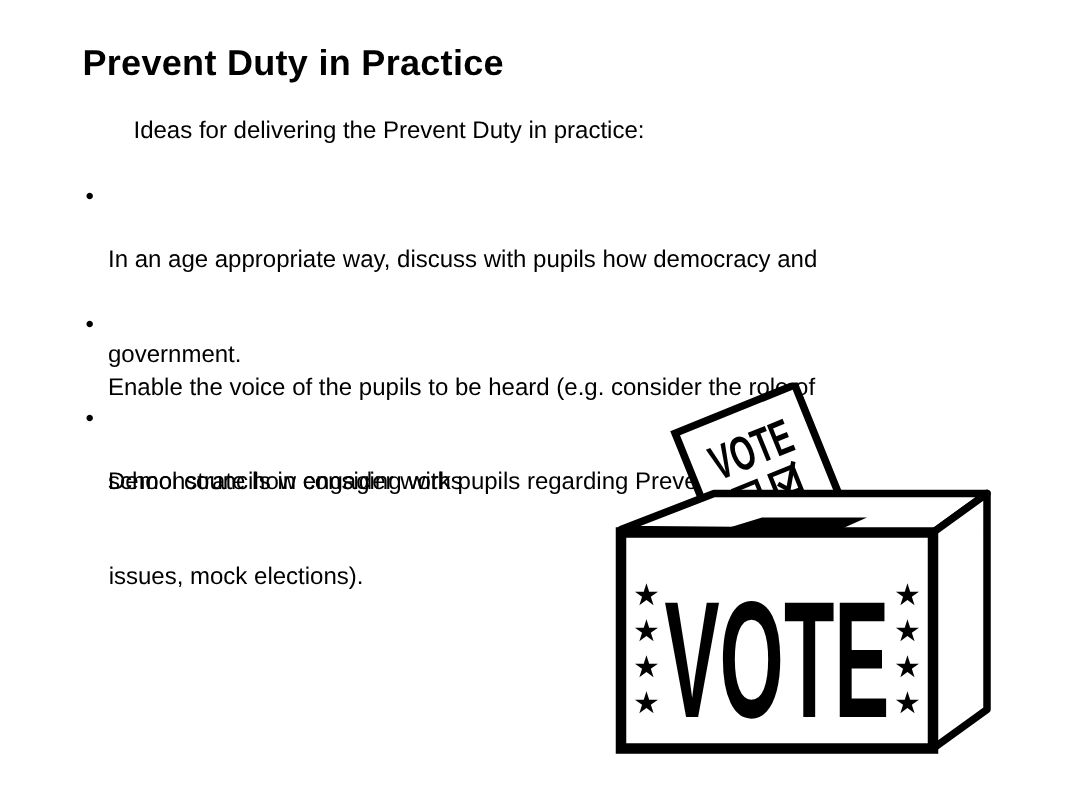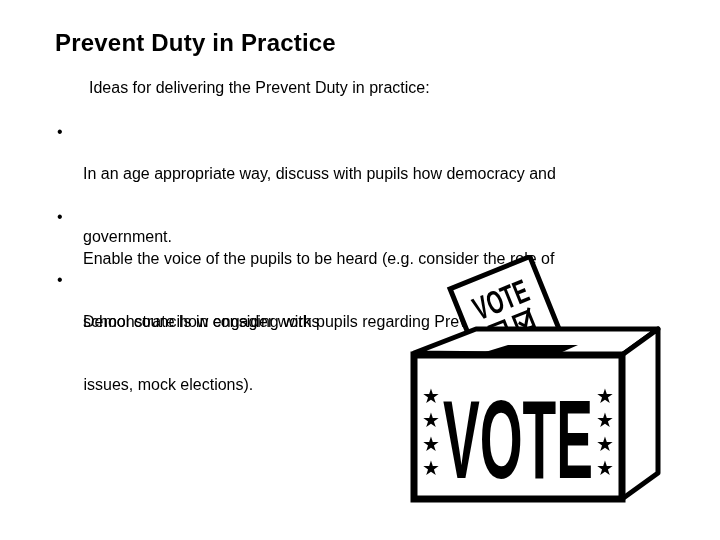--- a/index.html
+++ b/index.html
@@ -2,21 +2,21 @@
 <html><head>
 <meta charset="utf-8">
 <style>
   html, body { margin:0; padding:0; background:#ffffff; }
   body { width:720px; height:540px; position:relative; overflow:hidden;
          font-family:"Liberation Sans", sans-serif; color:#000; }
   .title { position:absolute; left:55px; top:29px; font-size:24px; font-weight:bold; letter-spacing:0.2px; }
   .intro { position:absolute; left:55px; top:79px; font-size:16px;margin-left:34px; }
   .bullet { position:absolute; font-size:16px; line-height:21px; }
   .bullet .dot { position:absolute; left:0; top:0; }
-  .bullet .txt { position:absolute; left:26px; top:0; white-space:pre; }
+  .bullet .txt { position:absolute; left:15px; top:0; white-space:pre; }
   #b1 { left:57px; top:121px; }
   #b2 { left:57px; top:206px; }
   #b3 { left:57px; top:269px; }
   .illus { position:absolute; left:400px; top:255px; width:265px; height:250px; }
 </style>
 </head>
 <body>
 
 <div>
   <div class="title">Prevent Duty in Practice</div>

